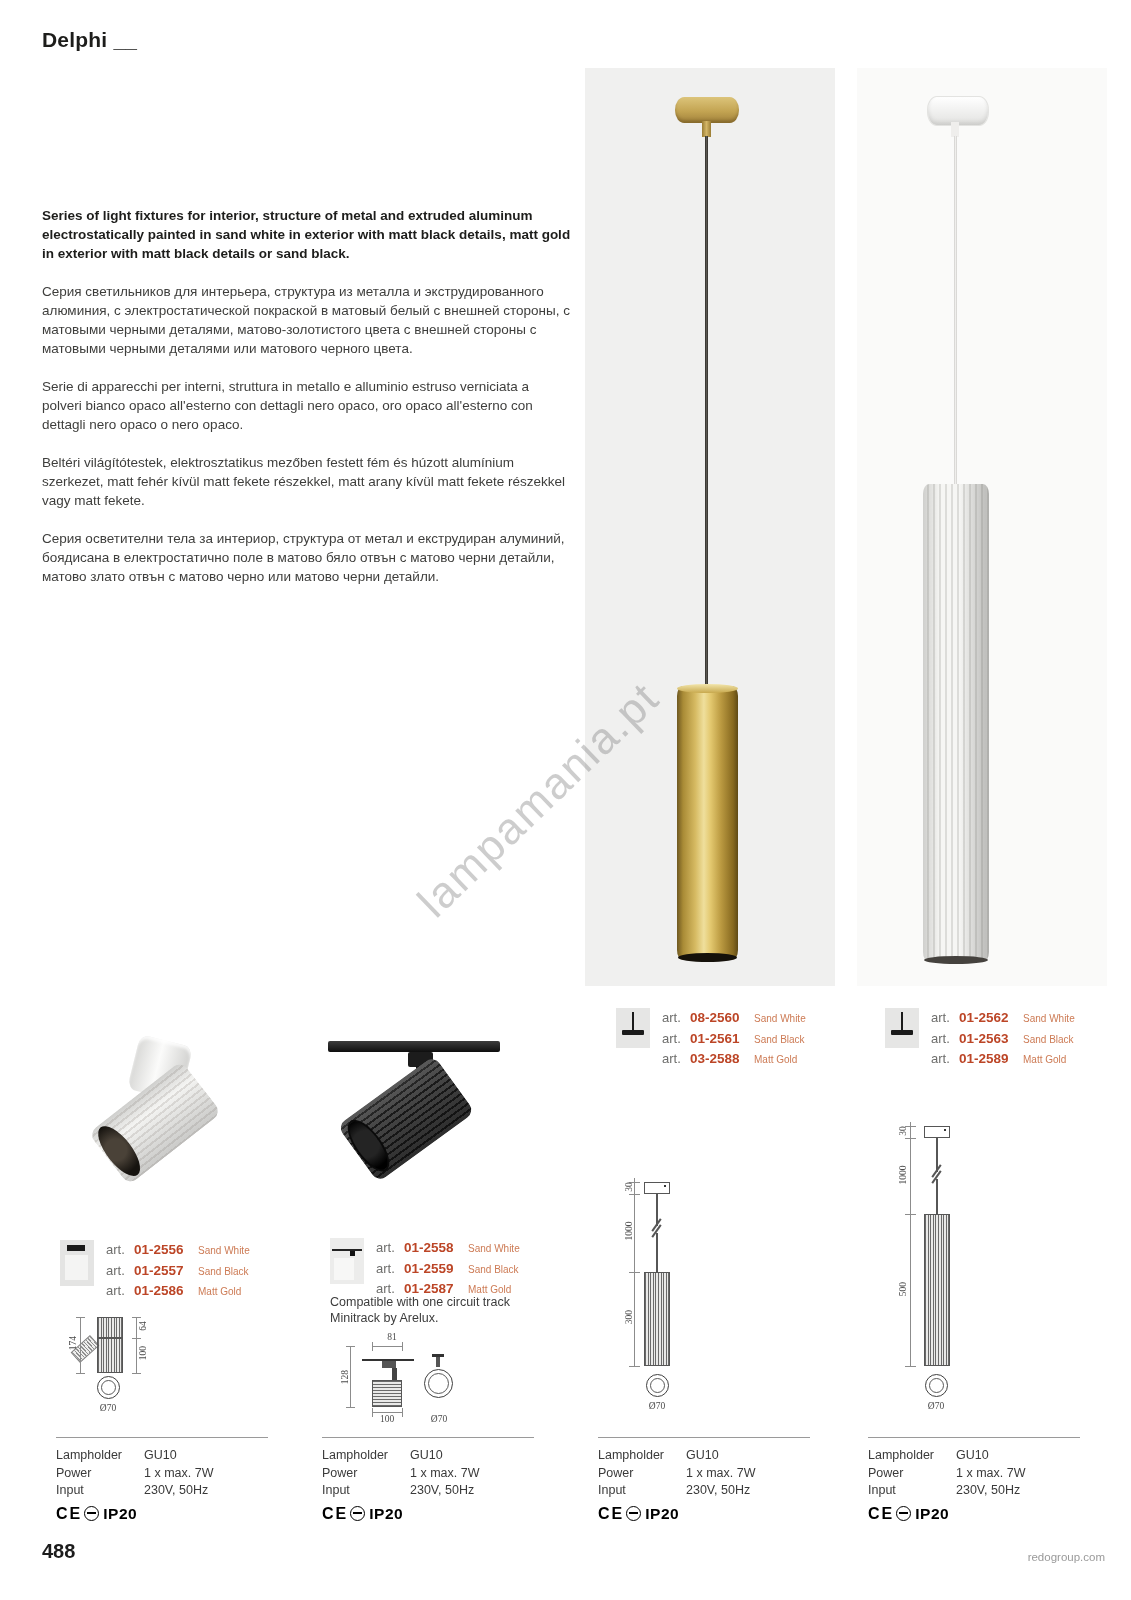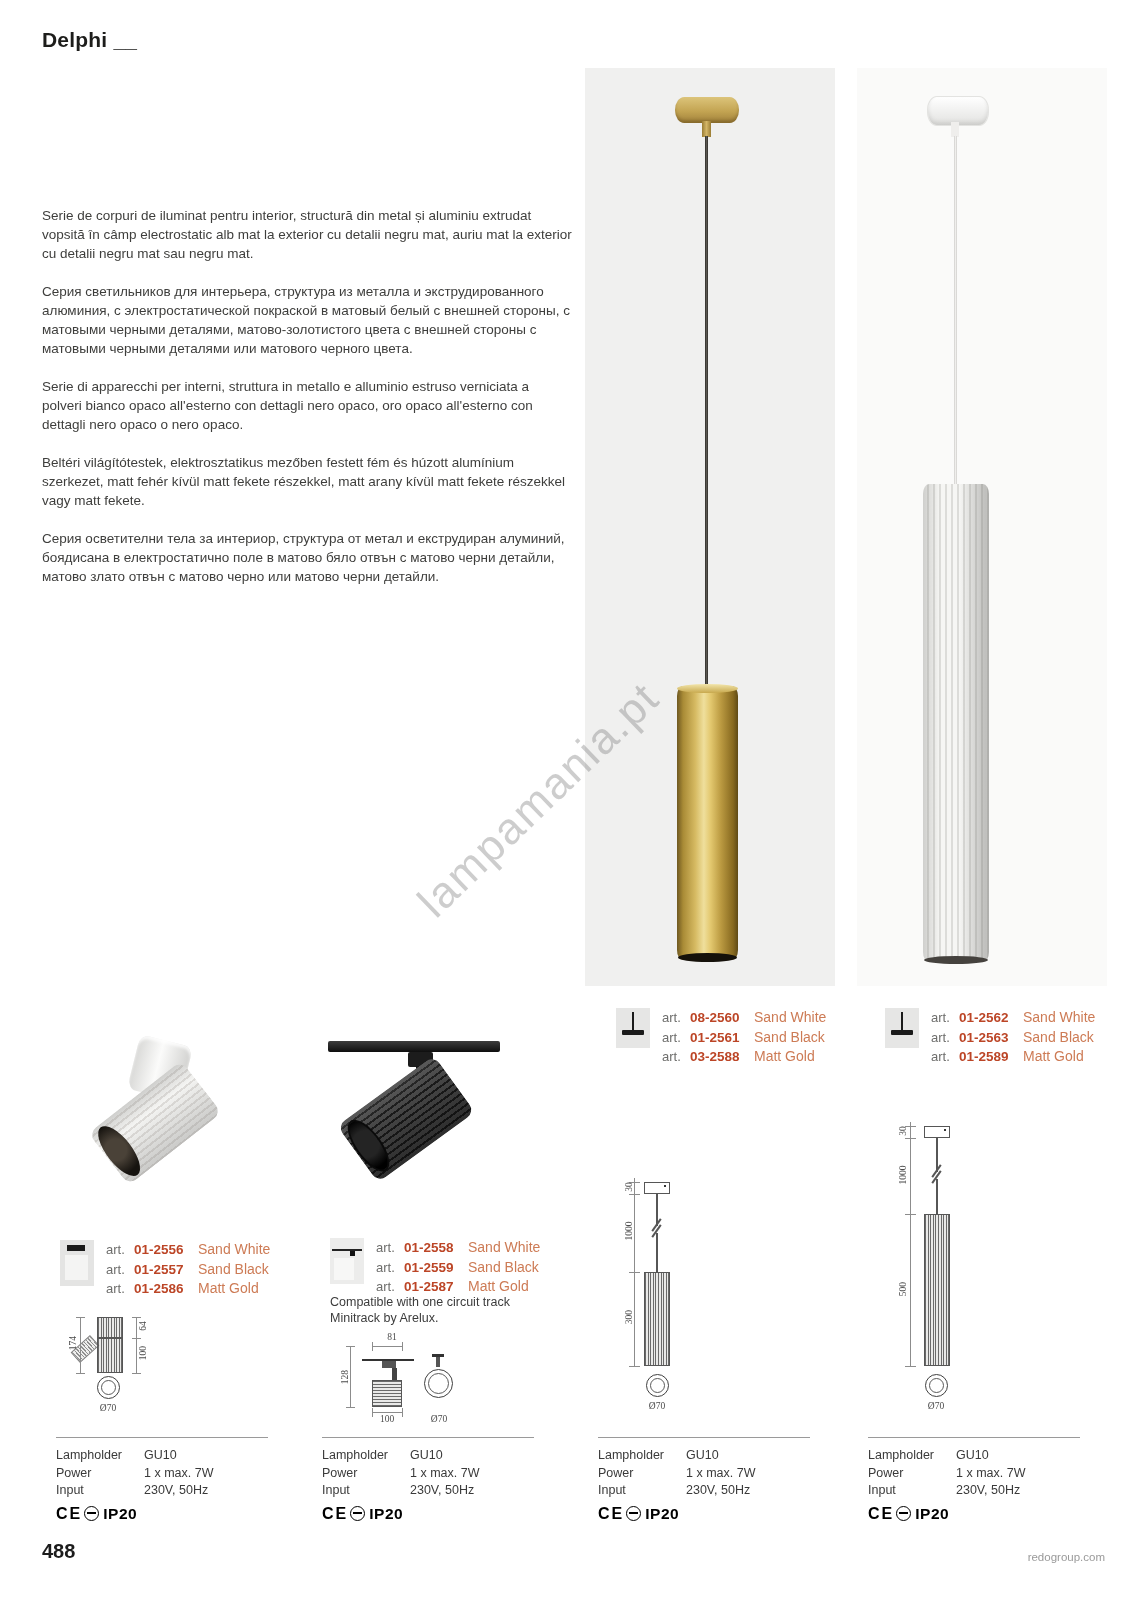--- a/index.html
+++ b/index.html
@@ -63,21 +63,21 @@
   .s2-lens{position:absolute;left:1px;top:4px;width:26px;height:61px;border-radius:50%;border:2px solid #0a0a0a;box-sizing:border-box;
            background:radial-gradient(circle at 45% 45%,#242424 40%,#000 78%);}
 
   
   .artlist{position:absolute;display:flex;}
   .thumb{width:34px;background:#e4e4e3;position:relative;flex:none;}
   .rows{margin-left:12px;}
   .artrow{display:flex;align-items:baseline;line-height:19.5px;white-space:nowrap;}
   .artlabel{color:#6e6e6c;font-size:13px;width:28px;flex:none;}
   .artcode{font-weight:bold;font-size:13.5px;width:64px;flex:none;}
-  .artfinish{font-size:14px;}
+  .artfinish{font-size:10px;}
   .note{position:absolute;font-size:12.5px;line-height:16px;color:#3c3c3c;}
 
   
   .draw{position:absolute;font-family:Liberation Serif, serif;}
   .hatchv{position:absolute;box-sizing:border-box;border:1px solid #565656;
           background:repeating-linear-gradient(90deg,#6a6a6a 0 1px,#e9e9e8 1px 2.6px);}
   .hatchh{position:absolute;box-sizing:border-box;border:1px solid #565656;
           background:repeating-linear-gradient(180deg,#6a6a6a 0 1px,#e9e9e8 1px 3px);}
   .outl{position:absolute;box-sizing:border-box;border:1px solid #565656;background:#fff;}
   .dlv{position:absolute;width:0;border-left:1px solid #8c8c8c;}
@@ -111,21 +111,21 @@
   .th-box{position:absolute;background:#f4f4f3;}
 </style>
 </head>
 <body>
 
 <div id="page">
 
   <div class="brand">Delphi __</div>
 
   <div class="descs">
-    <p>Serie de corpuri de iluminat pentru interior, structură din metal și aluminiu extrudat vopsită în câmp electrostatic alb mat la exterior cu detalii negru mat, auriu mat la exterior cu detalii negru mat sau negru mat.</p>
+    <p class="lead">Series of light fixtures for interior, structure of metal and extruded aluminum electrostatically painted in sand white in exterior with matt black details, matt gold in exterior with matt black details or sand black.</p>
     <p>Серия светильников для интерьера, структура из металла и экструдированного алюминия, с электростатической покраской в матовый белый с внешней стороны, с матовыми черными деталями, матово-золотистого цвета с внешней стороны с матовыми черными деталями или матового черного цвета.</p>
     <p>Serie di apparecchi per interni, struttura in metallo e alluminio estruso verniciata a polveri bianco opaco all'esterno con dettagli nero opaco, oro opaco all'esterno con dettagli nero opaco o nero opaco.</p>
     <p>Beltéri világítótestek, elektrosztatikus mezőben festett fém és húzott alumínium szerkezet, matt fehér kívül matt fekete részekkel, matt arany kívül matt fekete részekkel vagy matt fekete.</p>
     <p>Серия осветителни тела за интериор, структура от метал и екструдиран алуминий, боядисана в електростатично поле в матово бяло отвън с матово черни детайли, матово злато отвън с матово черно или матово черни детайли.</p>
   </div>
 
   <div class="panel-a"></div>
   <div class="panel-b"></div>
 
   <div class="g-disc"></div>

